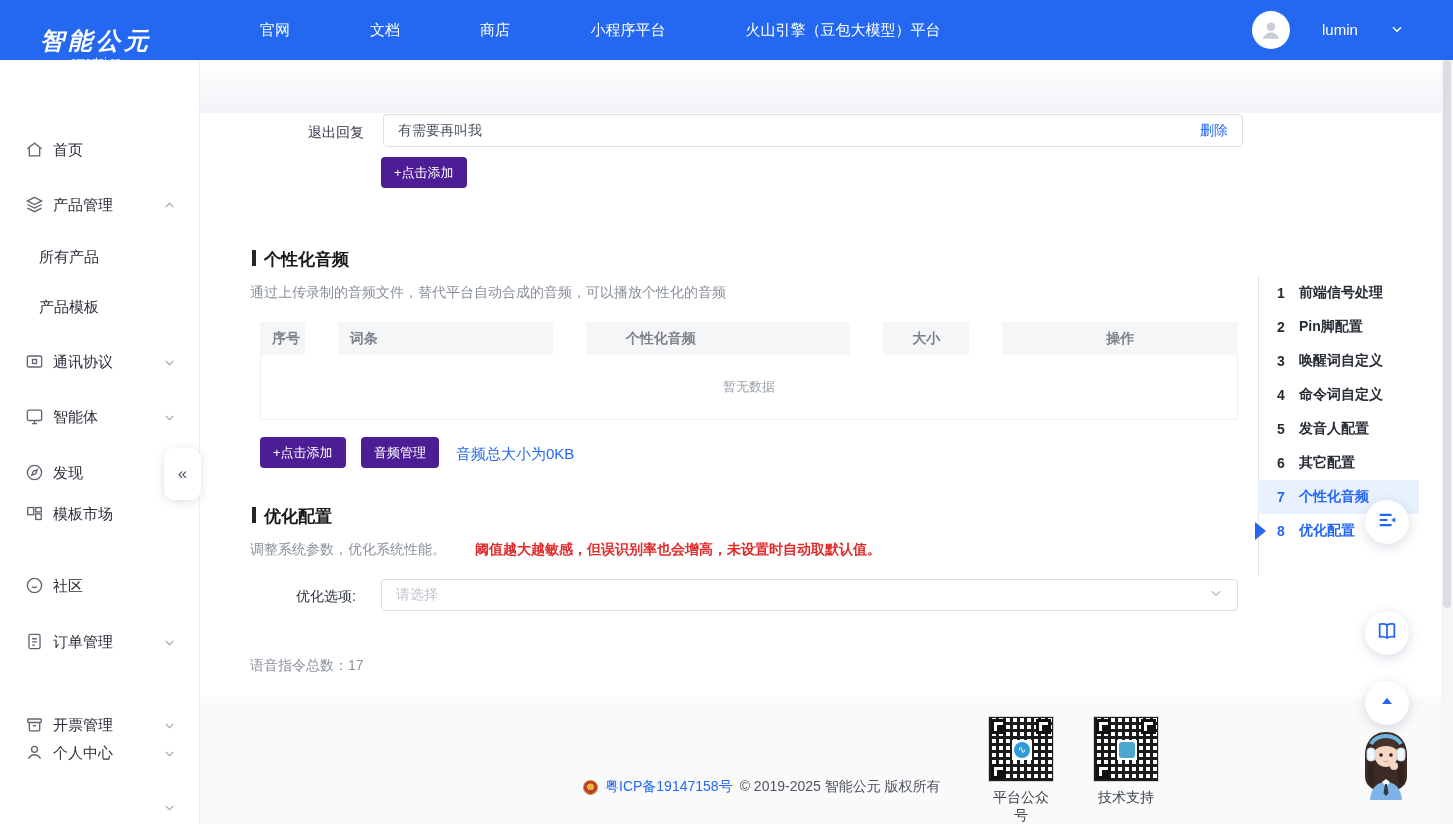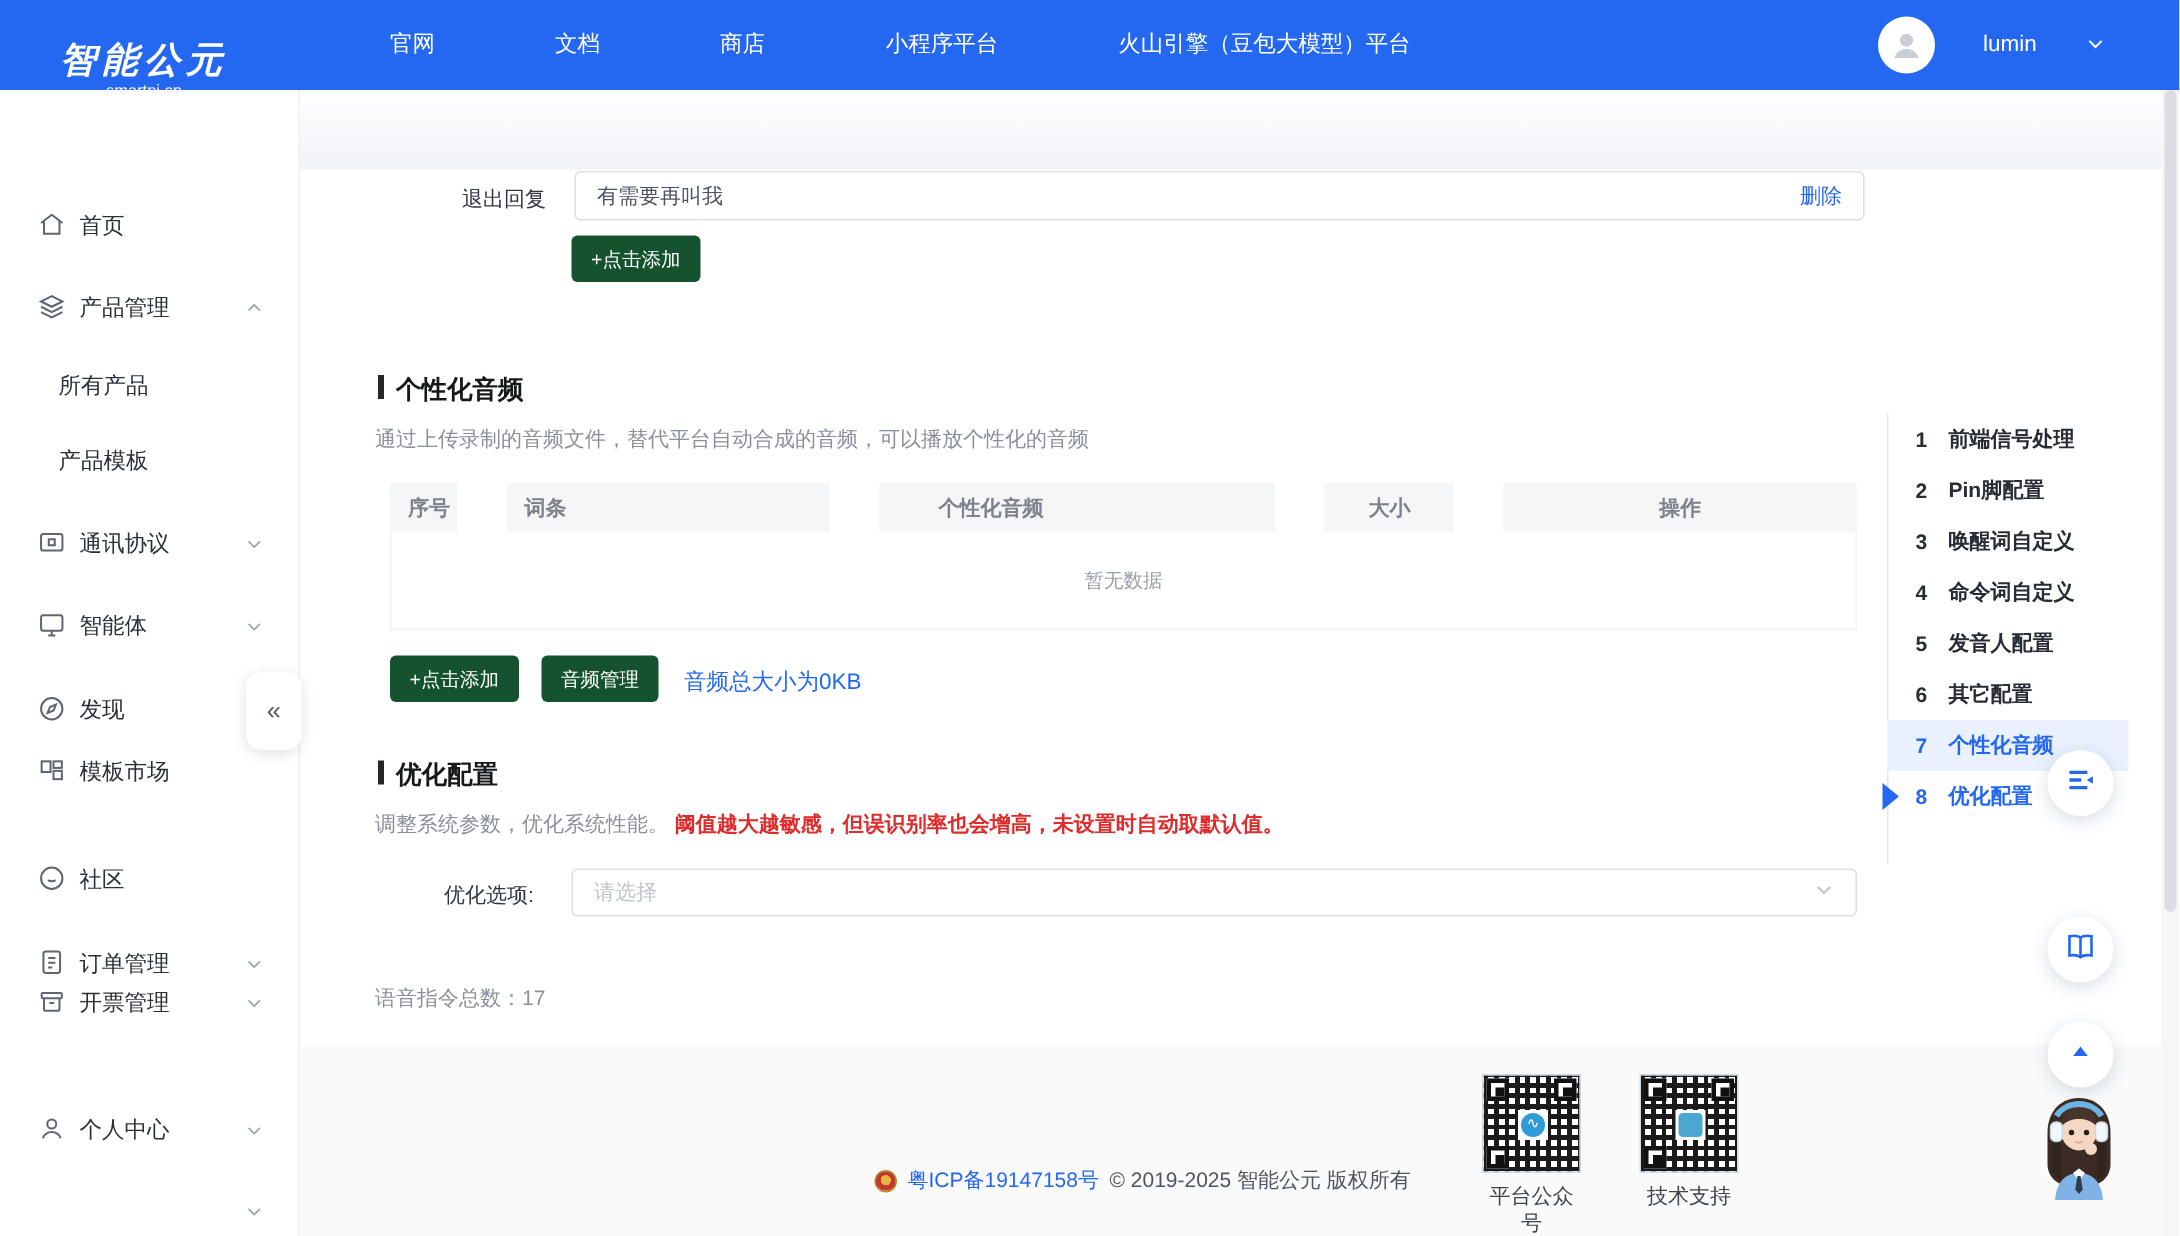--- a/index.html
+++ b/index.html
@@ -48,28 +48,28 @@
   .btn-check { left:1163px; width:120px; background:#2468f2; }
   .btn-publish { left:1297px; width:120px; background:#2468f2; }
 
   
   .label14 { font-size:14px; color:#303540; }
   .exit-label { position:absolute; left:308px; top:124px; }
   .exit-input { position:absolute; left:383px; top:114px; width:860px; height:33px; background:#fff;
                 border:1px solid #dcdfe6; border-radius:4px; display:flex; align-items:center; padding:0 14px; }
   .exit-input .val { flex:1; font-size:14px; color:#4e5560; }
   .link-blue { color:#2468f2; font-size:14px; cursor:pointer; }
-  .btn-sm { position:absolute; height:31px; background:#14532d; border:none; border-radius:4px; color:#fff;
+  .btn-sm { position:absolute; height:31px; background:#4c1d95; border:none; border-radius:4px; color:#fff;
             font-size:13px; font-family:inherit; cursor:pointer; padding:0 13px; }
   .add-reply { left:381px; top:157px; }
 
   .sec-title { position:absolute; font-size:17px; font-weight:bold; color:#17181a; padding-left:12px; }
   .sec-title:before { content:""; position:absolute; left:0; top:2px; width:4px; height:16px; background:#25262b; }
   .sec-desc { position:absolute; font-size:14px; color:#8a909b; white-space:nowrap; }
-  .sec-desc .warn { color:#e02b2b; font-weight:bold; }
+  .sec-desc .warn { color:#e02b2b; font-weight:bold;margin-left:25px; }
 
   .atable-head { position:absolute; left:260px; top:322px; width:978px; height:33px; display:flex;gap:32px; }
   .atable-head .hcell { background:#f5f6f7; height:33px; display:flex; align-items:center;
                         font-size:14px; color:#7d828c; font-weight:bold; }
   .hc1 { width:50px; padding-left:12px; } .hc2 { width:248px; padding-left:12px; margin-left:1px; }
   .hc3 { width:301px; padding-left:40px; margin-left:1px; } .hc4 { width:100px; justify-content:center; margin-left:1px; }
   .hc5 { width:274px; justify-content:center; margin-left:1px; }
   .atable-body { position:absolute; left:260px; top:355px; width:978px; height:65px; background:#fff;
                  border:1px solid #f0f1f3; border-top:none; display:flex; align-items:center; justify-content:center;
                  font-size:13px; color:#9aa0a8; }
@@ -249,21 +249,21 @@
             <path d="M9 8.5h6M9 12.5h6M9 16.5h3.5"></path>
           </svg>
         </span>
       <span class="s-label">订单管理</span>
       <span class="s-caret">
           <svg width="13" height="13" viewBox="0 0 24 24" fill="none" stroke="currentColor" stroke-width="2">
             <path d="M5 9l7 7 7-7"></path>
           </svg>
         </span>
     </div>
-    <div class="side-item" style="top:591px">
+    <div class="side-item" style="top:648px">
       <span class="s-icon">
           <svg width="19" height="19" viewBox="0 0 24 24" fill="none" stroke="currentColor" stroke-width="1.7">
             <rect x="3.5" y="5" width="17" height="4.5" rx="1"></rect>
             <path d="M5.5 9.5V19a1 1 0 001 1h11a1 1 0 001-1V9.5"></path>
             <path d="M10 13.5h4"></path>
           </svg>
         </span>
       <span class="s-label">开票管理</span>
       <span class="s-caret">
           <svg width="13" height="13" viewBox="0 0 24 24" fill="none" stroke="currentColor" stroke-width="2">

